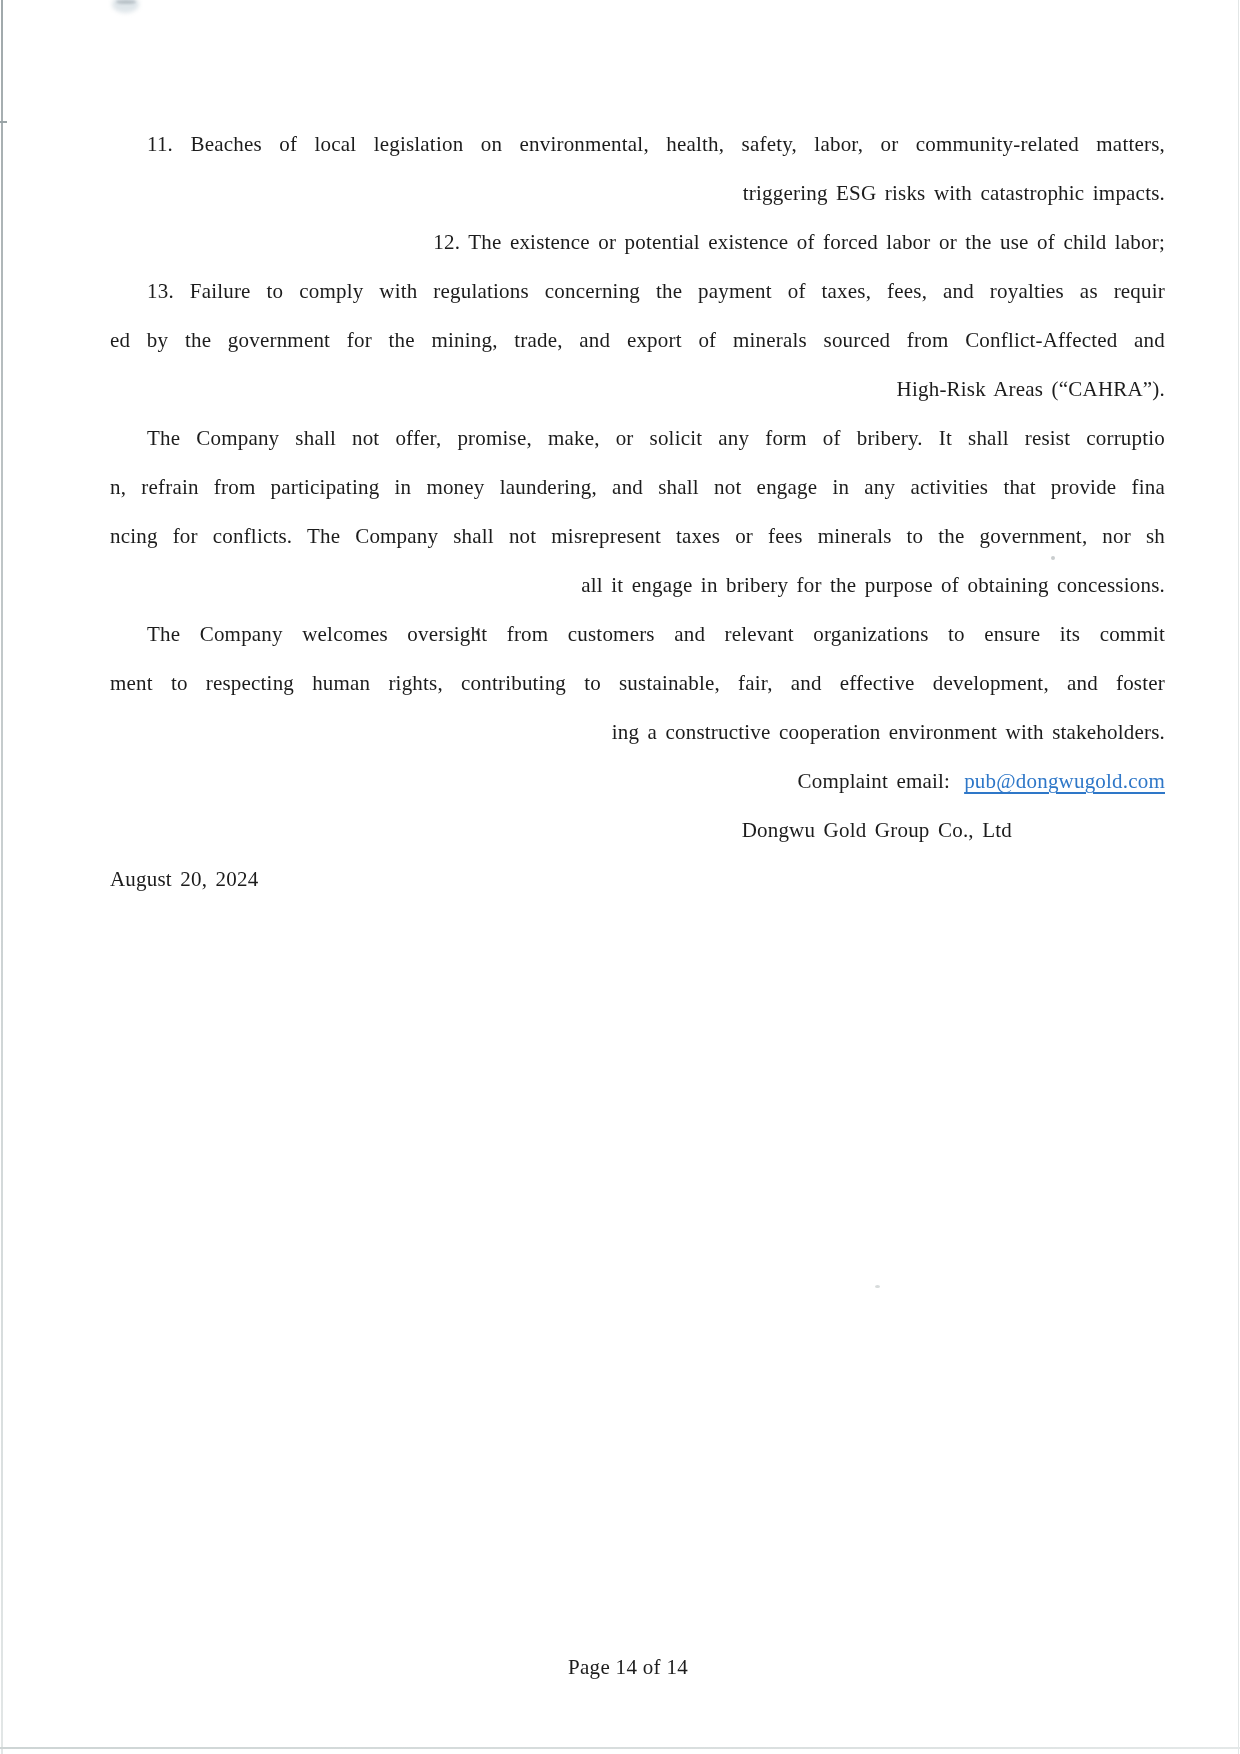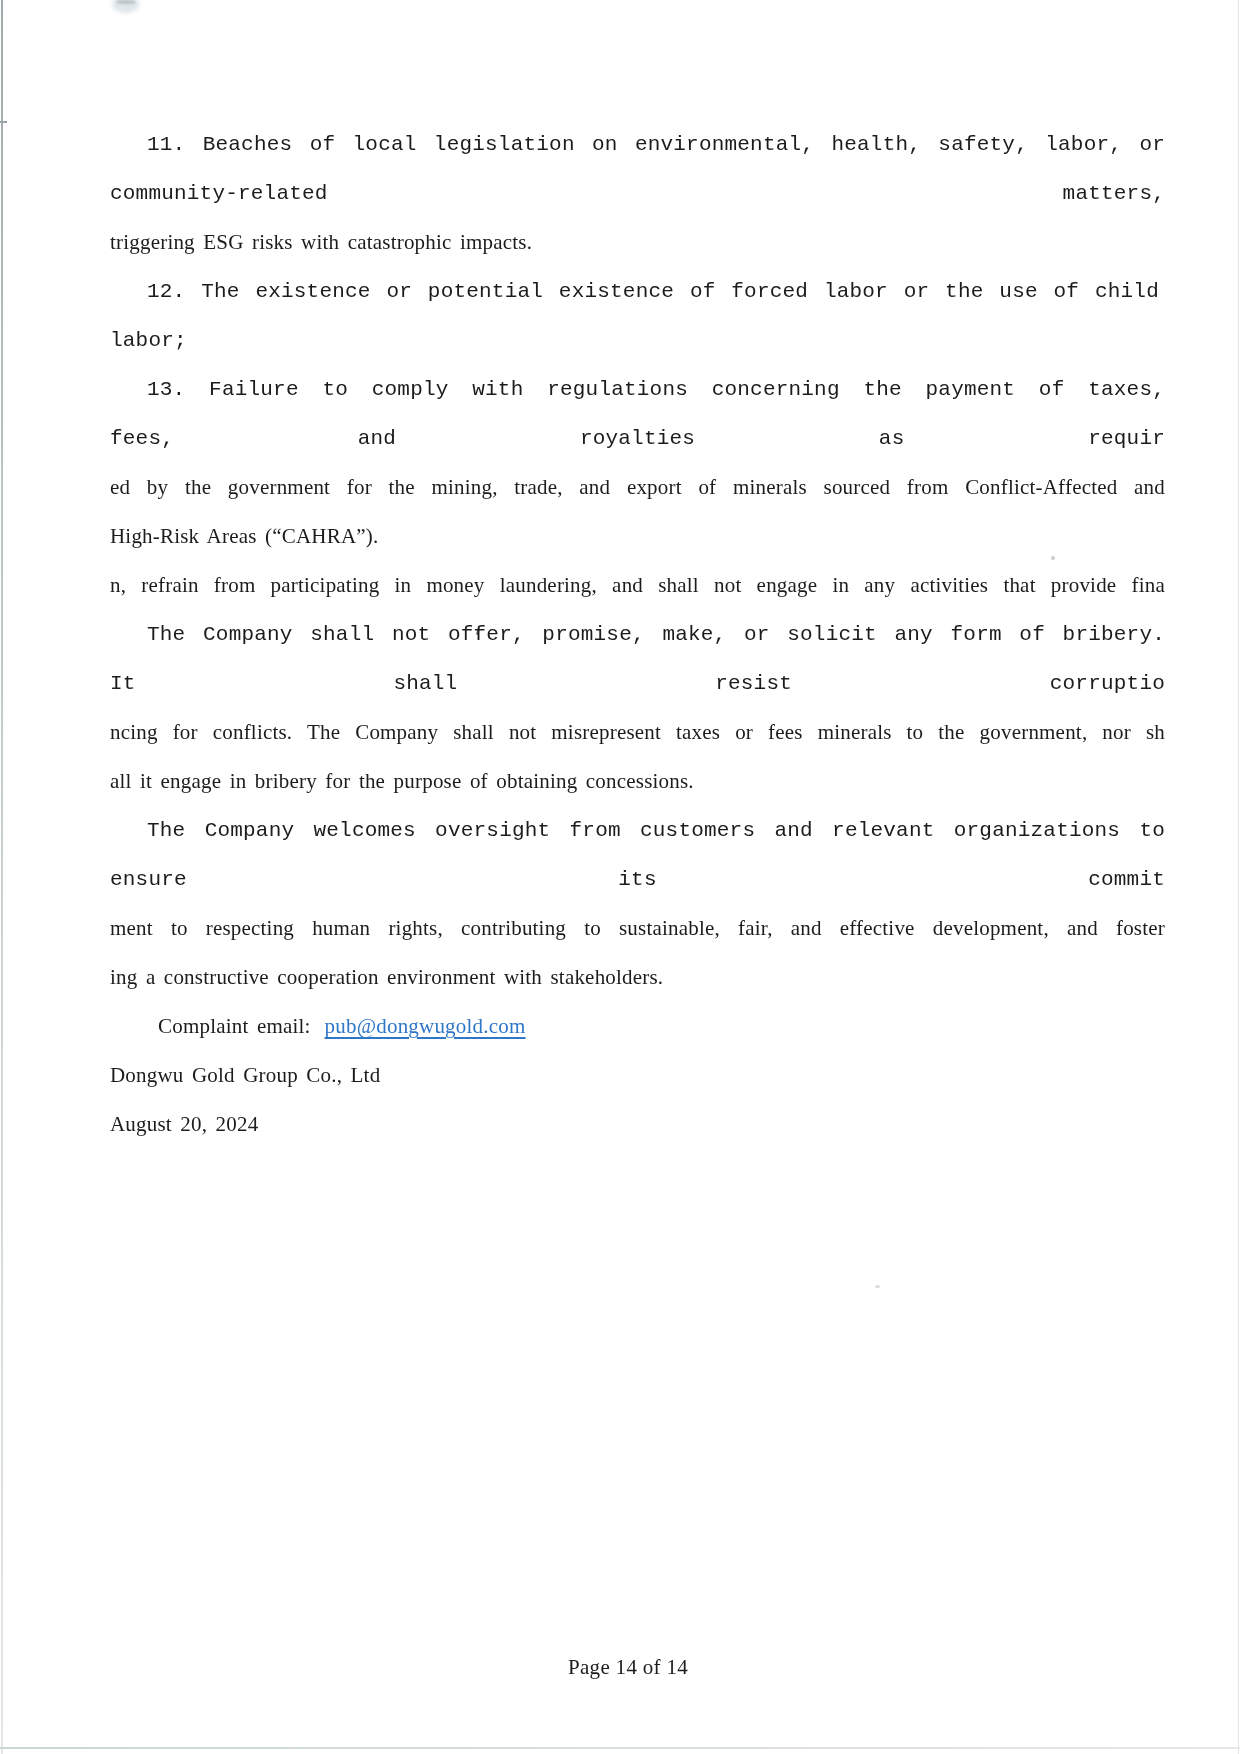--- a/index.html
+++ b/index.html
@@ -20,23 +20,23 @@
   .textblock{
     position:absolute;
     left:110px;
     top:120px;
     width:1055px;
     font-size:21px;
     line-height:49px;
     letter-spacing:0.2px;
     word-spacing:3px;
   }
-  .ln{min-height:49px;}
+  .ln{min-height:49px;text-align:right;}
   .ln.j{text-align:justify;text-align-last:justify;}
-  .ln.ind{text-indent:37px;font-family:Liberation Mono, monospace;}
+  .ln.ind{text-indent:37px;}
   .ln.complaint{text-indent:48px;}
   .ln.sig-company{padding-right:153px;}
   .ln.sig-date{text-align:left;padding-right:265px;}
   a.email{
     color:var(--link,#2e77c8);
     text-decoration-thickness:1.5px;
     text-underline-offset:4px;
     margin-left:14px;
   }
   
@@ -92,22 +92,22 @@
   <div class="accent-mark"></div>
   <div class="speck2"></div>
 
   <div class="textblock">
     <div class="ln j ind">11. Beaches of local legislation on environmental, health, safety, labor, or community-related matters,</div>
     <div class="ln">triggering ESG risks with catastrophic impacts.</div>
     <div class="ln ind">12. The existence or potential existence of forced labor or the use of child labor;</div>
     <div class="ln j ind">13. Failure to comply with regulations concerning the payment of taxes, fees, and royalties as requir</div>
     <div class="ln j">ed by the government for the mining, trade, and export of minerals sourced from Conflict-Affected and</div>
     <div class="ln">High-Risk Areas (“CAHRA”).</div>
+    <div class="ln j ind">The Company shall not offer, promise, make, or solicit any form of bribery. It shall resist corruptio</div>
     <div class="ln j">n, refrain from participating in money laundering, and shall not engage in any activities that provide fina</div>
-    <div class="ln j ind">The Company shall not offer, promise, make, or solicit any form of bribery. It shall resist corruptio</div>
     <div class="ln j">ncing for conflicts. The Company shall not misrepresent taxes or fees minerals to the government, nor sh</div>
     <div class="ln">all it engage in bribery for the purpose of obtaining concessions.</div>
     <div class="ln j ind">The Company welcomes oversight from customers and relevant organizations to ensure its commit</div>
     <div class="ln j">ment to respecting human rights, contributing to sustainable, fair, and effective development, and foster</div>
     <div class="ln">ing a constructive cooperation environment with stakeholders.</div>
 
     <div class="ln complaint">
       <span>Complaint email:</span><a class="email" href="#">pub@dongwugold.com</a>
     </div>
 

